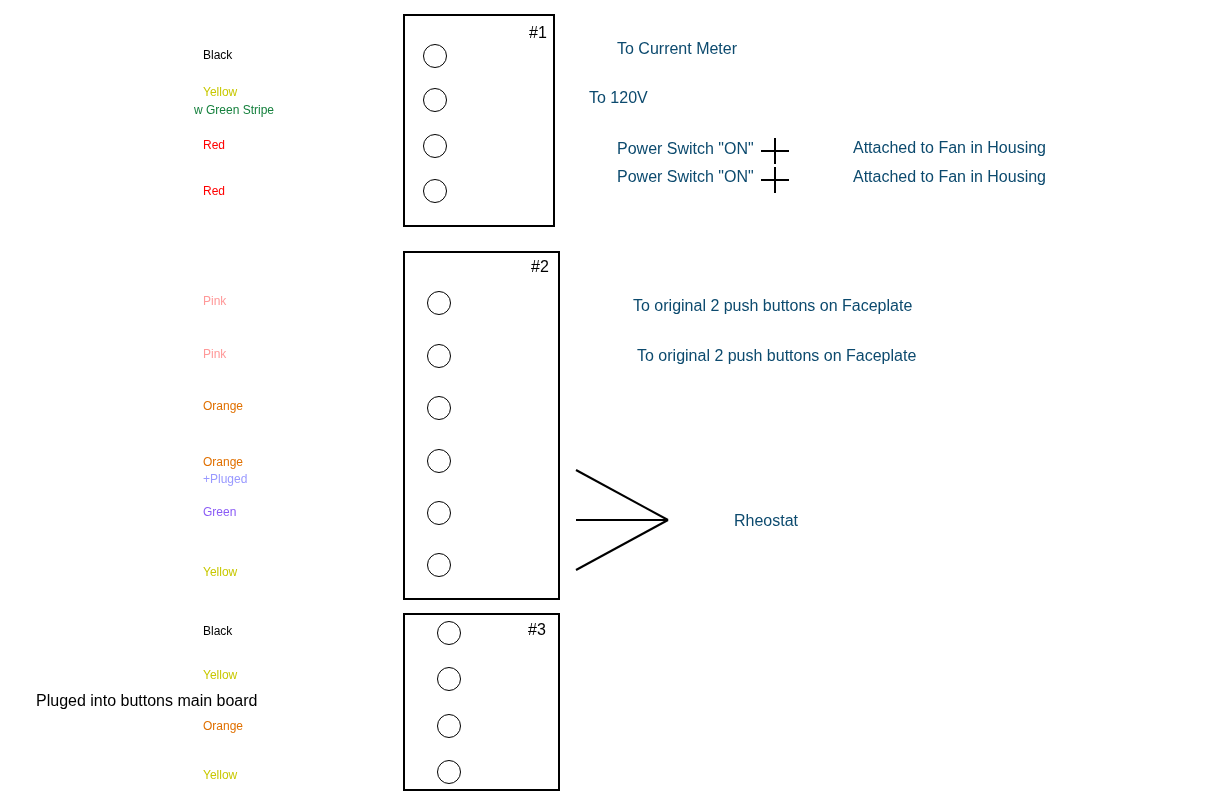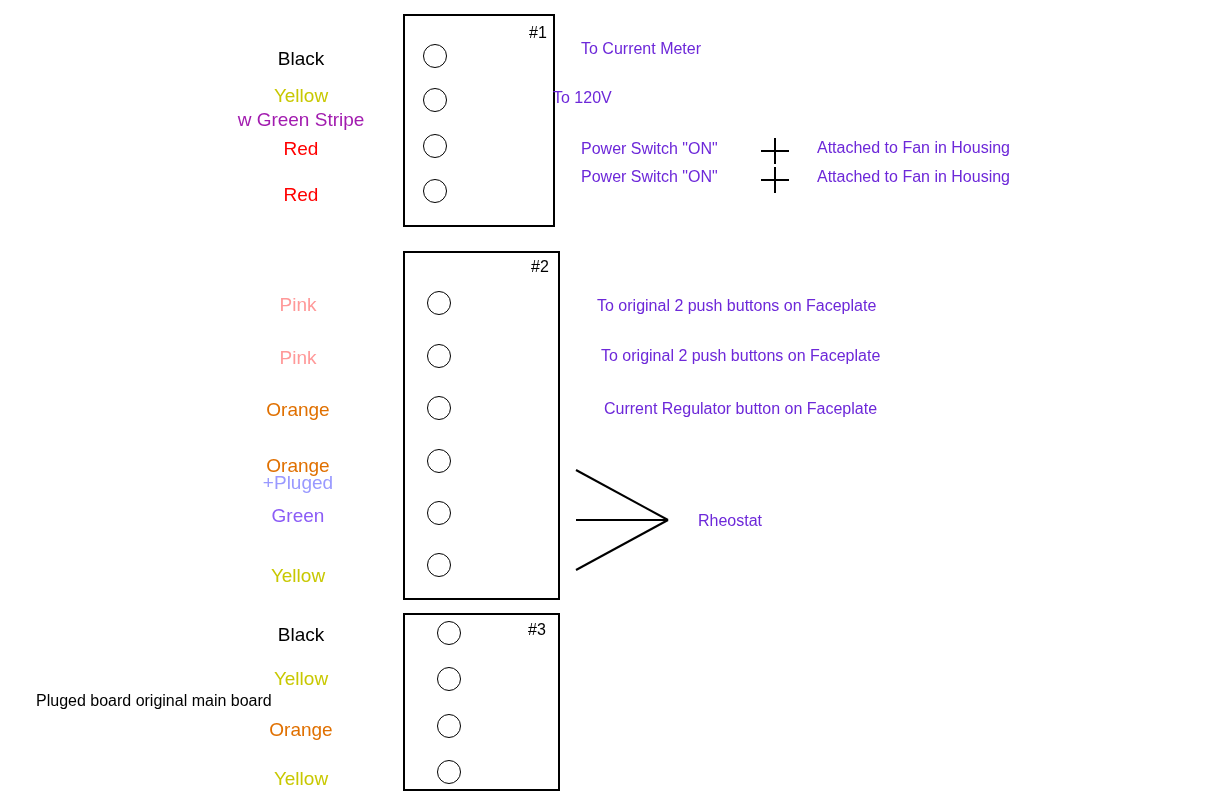--- a/index.html
+++ b/index.html
@@ -32,29 +32,30 @@
     position: absolute;
     width: 24px;
     height: 24px;
     border: 1.5px solid #000000;
     border-radius: 50%;
     background: #ffffff;
     box-sizing: border-box;
   }
   .wire-label {
     position: absolute;
-    font-size: 19px;
-    text-align: center;
+    font-size: 12px;
+    text-align: left;
     white-space: nowrap;
   }
   .note {
     position: absolute;
     font-size: 16px;
-    color: #6d28d9;
+    color: #0c4a6e;
     white-space: nowrap;
+    margin-left: 36px;
   }
   .note-left {
     position: absolute;
     font-size: 16px;
     color: #000000;
     white-space: nowrap;
   }
   .line {
     position: absolute;
     background: #000000;
@@ -76,21 +77,21 @@
   <div class="connector" style="left:403px; top:14px; width:152px; height:213px;"></div>
   <div class="conn-label" style="left:529px; top:24px;">#1</div>
 
   <div class="pin" style="left:423px; top:44px;"></div>
   <div class="pin" style="left:423px; top:88px;"></div>
   <div class="pin" style="left:423px; top:134px;"></div>
   <div class="pin" style="left:423px; top:179px;"></div>
 
   <div class="wire-label" style="left:203px; top:48px; width:196px; color:#000000;">Black</div>
   <div class="wire-label" style="left:203px; top:85px; width:196px; color:#c8c800;">Yellow</div>
-  <div class="wire-label" style="left:203px; top:103px; width:196px; color:#a21caf;margin-top:6px;">w Green Stripe</div>
+  <div class="wire-label" style="left:194px; top:103px; width:196px; color:#15803d;">w Green Stripe</div>
   <div class="wire-label" style="left:203px; top:138px; width:196px; color:#ff0000;">Red</div>
   <div class="wire-label" style="left:203px; top:184px; width:196px; color:#ff0000;">Red</div>
 
   <div class="note" style="left:581px; top:40px;">To Current Meter</div>
   <div class="note" style="left:553px; top:89px;">To 120V</div>
   <div class="note" style="left:581px; top:140px;">Power Switch "ON"</div>
   <div class="note" style="left:581px; top:168px;">Power Switch "ON"</div>
   <div class="note" style="left:817px; top:139px;">Attached to Fan in Housing</div>
   <div class="note" style="left:817px; top:168px;">Attached to Fan in Housing</div>
 
@@ -112,37 +113,36 @@
   <div class="wire-label" style="left:203px; top:294px; width:190px; color:#ff9999;">Pink</div>
   <div class="wire-label" style="left:203px; top:347px; width:190px; color:#ff9999;">Pink</div>
   <div class="wire-label" style="left:203px; top:399px; width:190px; color:#e07000;">Orange</div>
   <div class="wire-label" style="left:203px; top:455px; width:190px; color:#e07000;">Orange</div>
   <div class="wire-label" style="left:203px; top:472px; width:190px; color:#9999ff;">+Pluged</div>
   <div class="wire-label" style="left:203px; top:505px; width:190px; color:#8b5cf6;">Green</div>
   <div class="wire-label" style="left:203px; top:565px; width:190px; color:#c8c800;">Yellow</div>
 
   <div class="note" style="left:597px; top:297px;">To original 2 push buttons on Faceplate</div>
   <div class="note" style="left:601px; top:347px;">To original 2 push buttons on Faceplate</div>
-  <div class="note" style="left:604px; top:400px;">Current Regulator button on Faceplate</div>
   <div class="note" style="left:698px; top:512px;">Rheostat</div>
 
   <div class="connector" style="left:403px; top:613px; width:157px; height:178px;"></div>
   <div class="conn-label" style="left:528px; top:621px;">#3</div>
 
   <div class="pin" style="left:437px; top:621px;"></div>
   <div class="pin" style="left:437px; top:667px;"></div>
   <div class="pin" style="left:437px; top:714px;"></div>
   <div class="pin" style="left:437px; top:760px;"></div>
 
   <div class="wire-label" style="left:203px; top:624px; width:196px; color:#000000;">Black</div>
   <div class="wire-label" style="left:203px; top:668px; width:196px; color:#c8c800;">Yellow</div>
   <div class="wire-label" style="left:203px; top:719px; width:196px; color:#e07000;">Orange</div>
   <div class="wire-label" style="left:203px; top:768px; width:196px; color:#c8c800;">Yellow</div>
 
-  <div class="note-left" style="left:36px; top:692px;">Pluged board original main board</div>
+  <div class="note-left" style="left:36px; top:692px;">Pluged into buttons main board</div>
 
   <svg class="overlay" viewBox="0 0 1212 804">
     <line x1="576" y1="470" x2="668" y2="520" stroke="#000000" stroke-width="2"></line>
     <line x1="576" y1="520" x2="668" y2="520" stroke="#000000" stroke-width="2"></line>
     <line x1="576" y1="570" x2="668" y2="520" stroke="#000000" stroke-width="2"></line>
   </svg>
 
 </div>
 
 </body></html>

